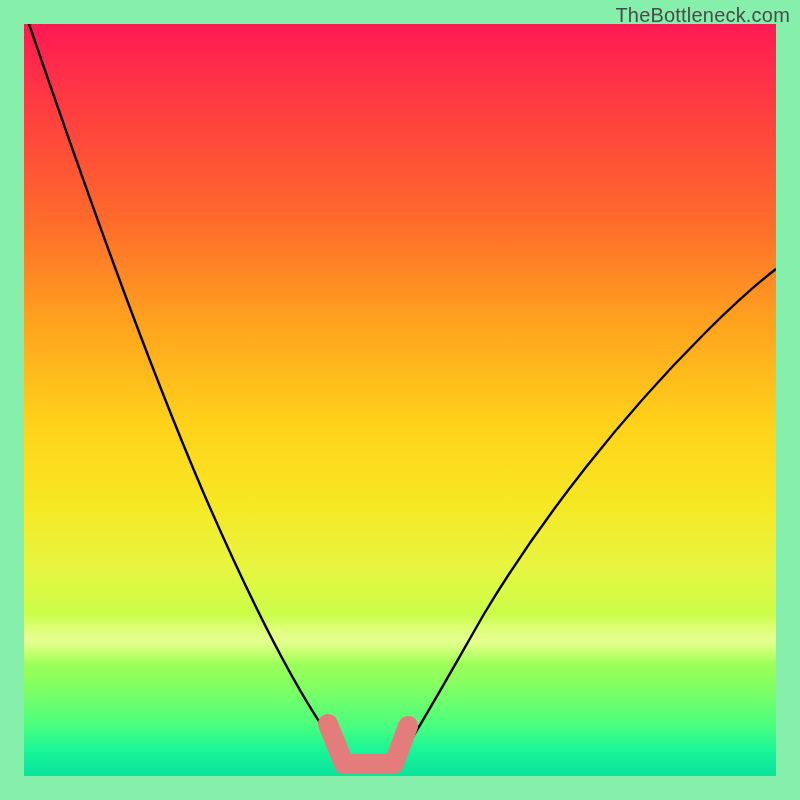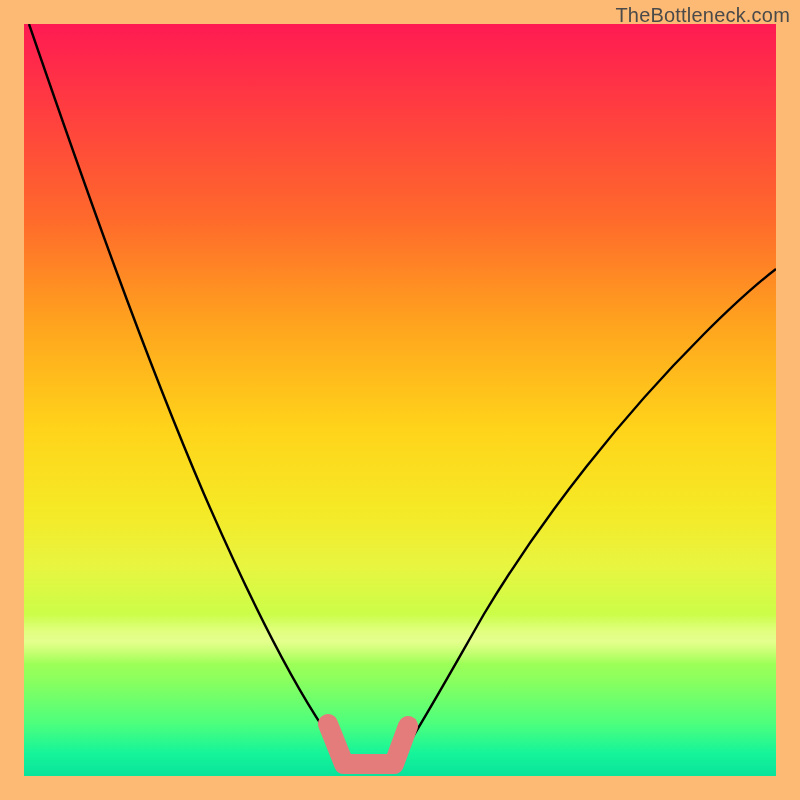--- a/index.html
+++ b/index.html
@@ -7,21 +7,21 @@
     padding: 0;
     width: 800px;
     height: 800px;
     overflow: hidden;
     background: #000;
   }
   .frame {
     position: relative;
     width: 800px;
     height: 800px;
-    background: #fdba74;
+    background: #86efac;
   }
   .plot-area {
     position: absolute;
     left: 24px;
     top: 24px;
     width: 752px;
     height: 752px;
     overflow: hidden;
   }
   .gradient-bg {

